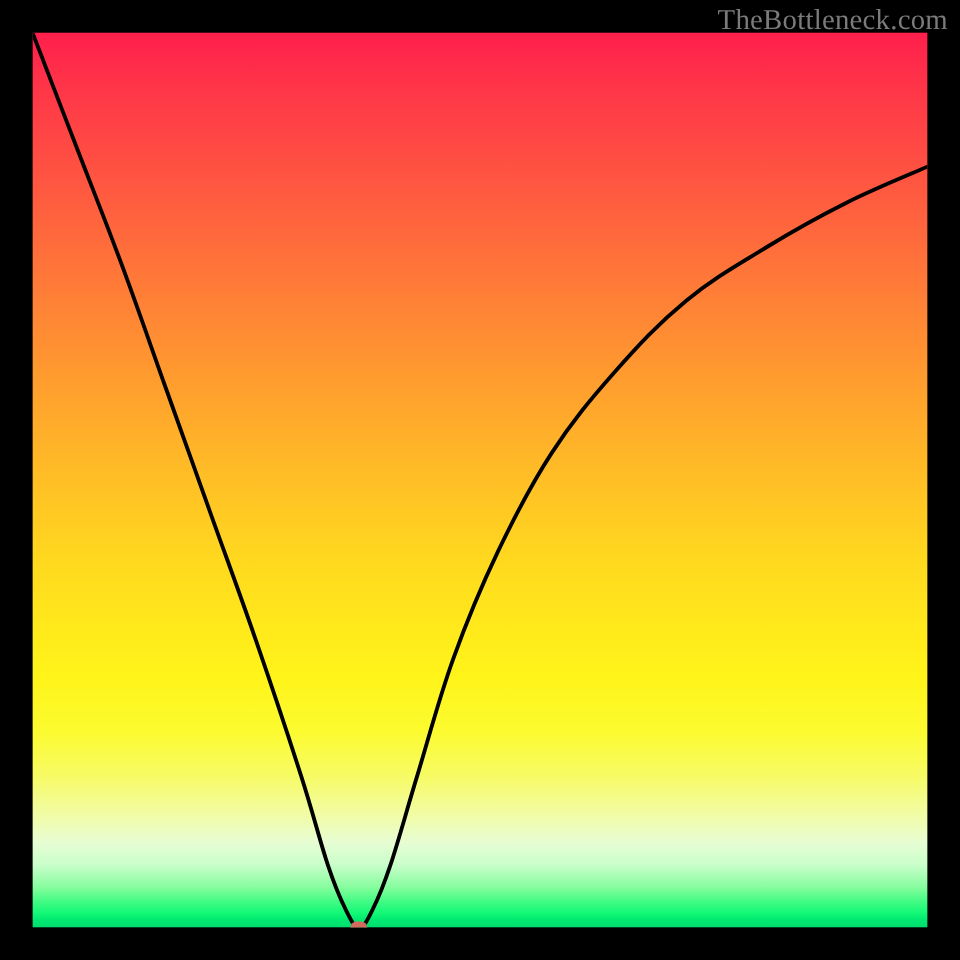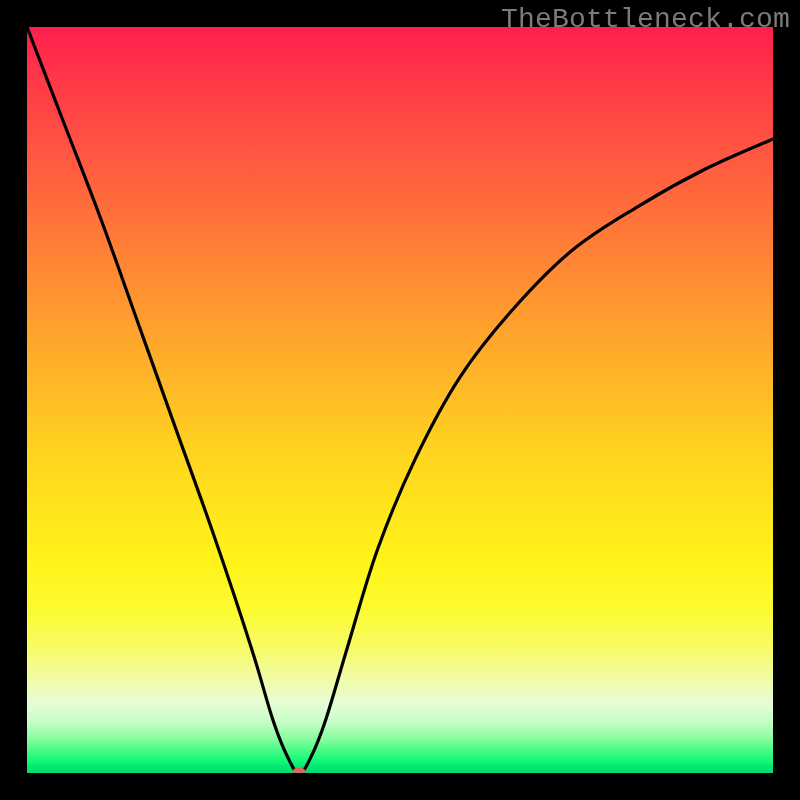--- a/index.html
+++ b/index.html
@@ -13,22 +13,22 @@
   .outer {
     position: relative;
     width: 800px;
     height: 800px;
     background: #000;
   }
   .watermark {
     position: absolute;
     top: 4px;
     right: 10px;
-    font-family: Liberation Mono, monospace;
-    font-size: 28px;
+    font-family: Liberation Serif, serif;
+    font-size: 24px;
     color: #7b7b7b;
     letter-spacing: 0.2px;
     z-index: 5;
   }
   .plot {
     position: absolute;
     left: 27px;
     top: 27px;
     width: 746px;
     height: 746px;

